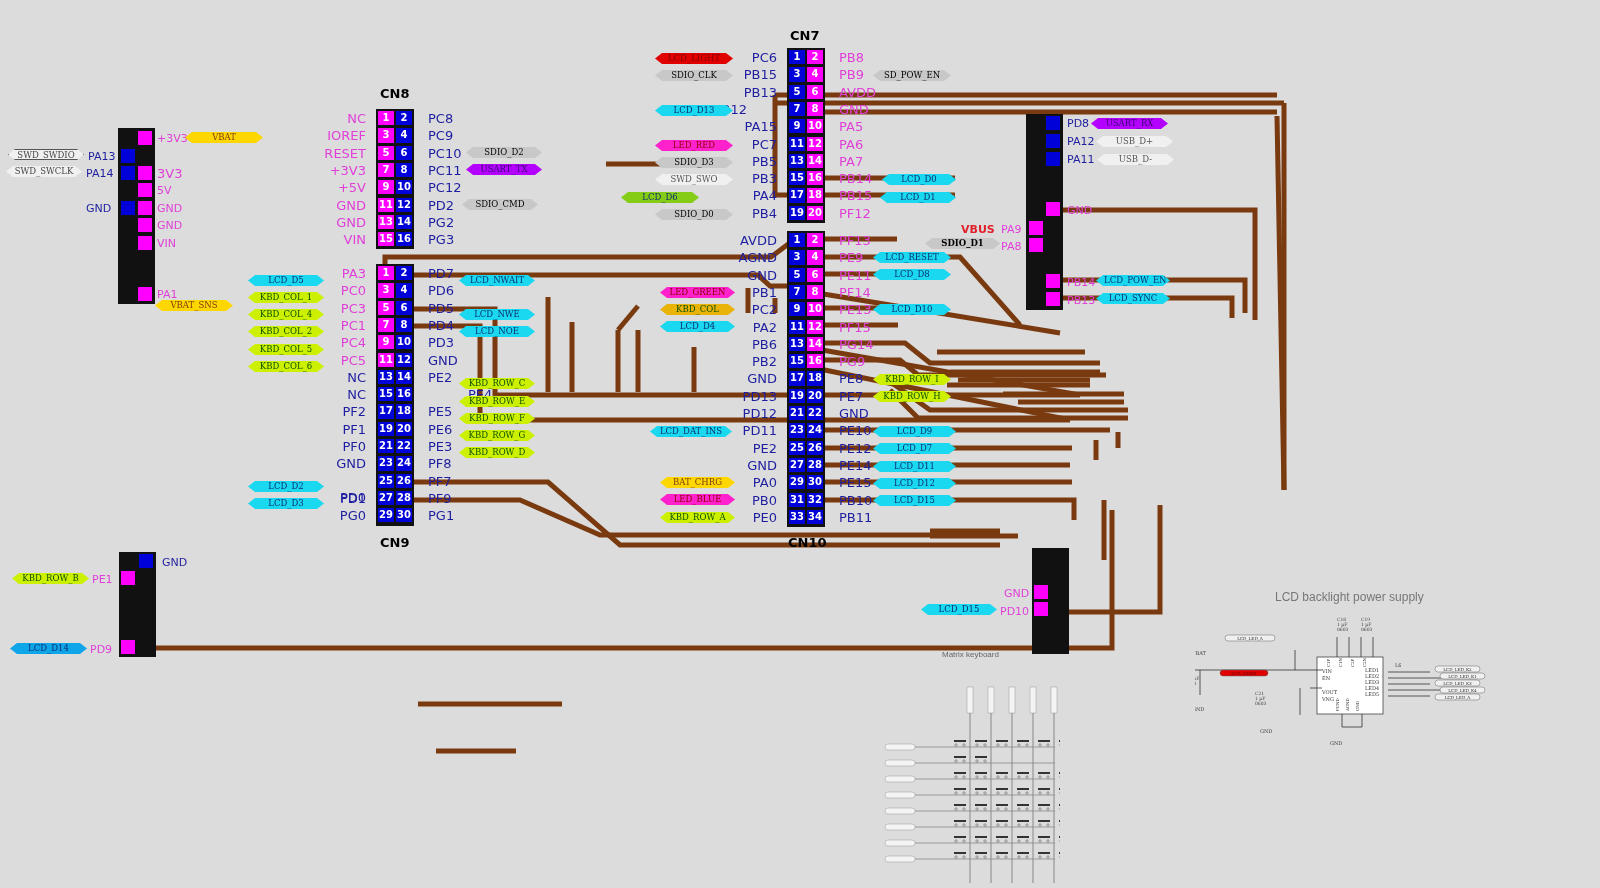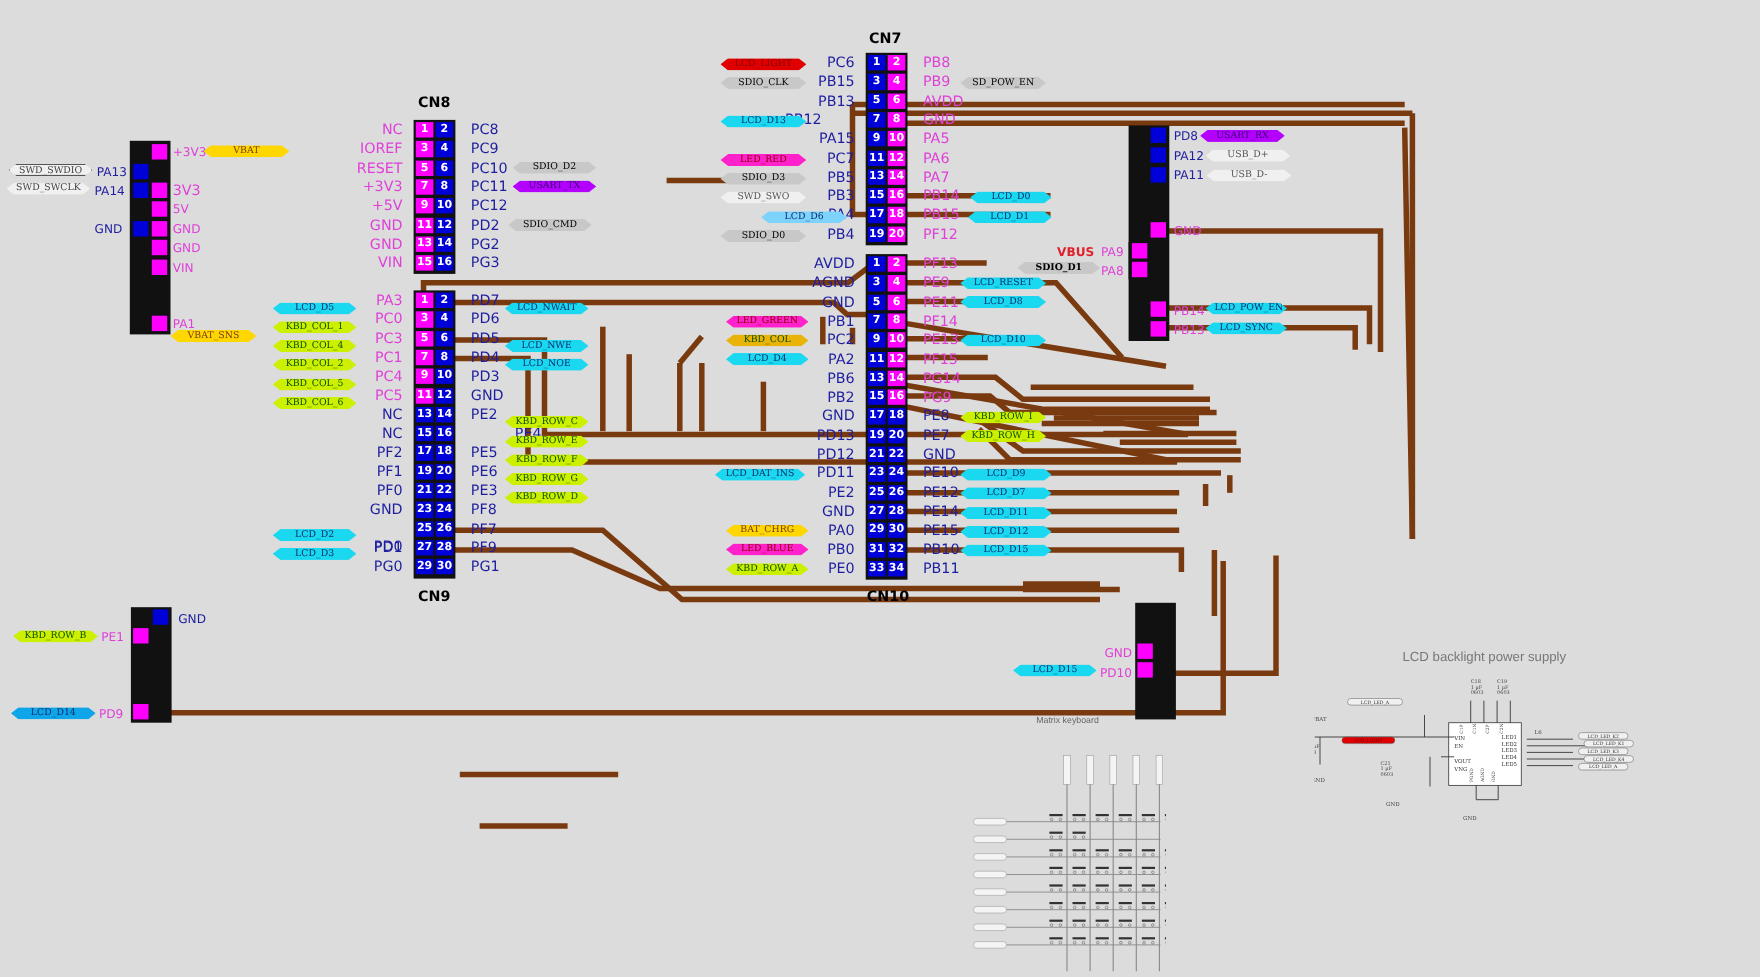--- a/index.html
+++ b/index.html
@@ -626,21 +626,21 @@
 <div class="tag" style="left: 459px; top: 396px; width: 76px; background: rgb(204, 240, 0); color: rgb(10, 80, 0);">KBD_ROW_E</div>
 <div class="tag" style="left: 459px; top: 413px; width: 76px; background: rgb(204, 240, 0); color: rgb(10, 80, 0);">KBD_ROW_F</div>
 <div class="tag" style="left: 459px; top: 430px; width: 76px; background: rgb(204, 240, 0); color: rgb(10, 80, 0);">KBD_ROW_G</div>
 <div class="tag" style="left: 459px; top: 447px; width: 76px; background: rgb(204, 240, 0); color: rgb(10, 80, 0);">KBD_ROW_D</div>
 <div class="tag" style="left: 655px; top: 53px; width: 78px; background: rgb(224, 0, 0); color: rgb(136, 0, 0);">LCD_LIGHT</div>
 <div class="tag" style="left: 655px; top: 70px; width: 78px; background: rgb(200, 200, 200); color: rgb(0, 0, 0);">SDIO_CLK</div>
 <div class="tag" style="left: 655px; top: 105px; width: 78px; background: rgb(25, 216, 240); color: rgb(10, 48, 112);">LCD_D13</div>
 <div class="tag" style="left: 655px; top: 140px; width: 78px; background: rgb(255, 34, 204); color: rgb(136, 0, 0);">LED_RED</div>
 <div class="tag" style="left: 655px; top: 157px; width: 78px; background: rgb(200, 200, 200); color: rgb(0, 0, 0);">SDIO_D3</div>
 <div class="tag" style="left: 655px; top: 174px; width: 78px; background: rgb(240, 240, 240); color: rgb(85, 85, 85);">SWD_SWO</div>
-<div class="tag" style="left: 692px; top: 192px; width: 78px; background: #7dd3fc; color: rgb(10, 48, 112);">LCD_D6</div>
+<div class="tag" style="left: 621px; top: 192px; width: 78px; background: #84cc16; color: rgb(10, 48, 112);">LCD_D6</div>
 <div class="tag" style="left: 655px; top: 209px; width: 78px; background: rgb(200, 200, 200); color: rgb(0, 0, 0);">SDIO_D0</div>
 <div class="tag" style="left: 873px; top: 70px; width: 78px; background: rgb(200, 200, 200); color: rgb(0, 0, 0);">SD_POW_EN</div>
 <div class="tag" style="left: 882px; top: 174px; width: 74px; background: rgb(25, 216, 240); color: rgb(10, 48, 112);">LCD_D0</div>
 <div class="tag" style="left: 880px; top: 192px; width: 76px; background: rgb(25, 216, 240); color: rgb(10, 48, 112);">LCD_D1</div>
 <div class="tag" style="left: 660px; top: 287px; width: 75px; background: rgb(255, 34, 204); color: rgb(136, 0, 0);">LED_GREEN</div>
 <div class="tag" style="left: 660px; top: 304px; width: 75px; background: #eab308; color: rgb(10, 80, 0);">KBD_COL</div>
 <div class="tag" style="left: 660px; top: 321px; width: 75px; background: rgb(25, 216, 240); color: rgb(10, 48, 112);">LCD_D4</div>
 <div class="tag" style="left: 650px; top: 426px; width: 82px; background: rgb(25, 216, 240); color: rgb(10, 48, 112);">LCD_DAT_INS</div>
 <div class="tag" style="left: 660px; top: 477px; width: 75px; background: rgb(255, 215, 0); color: rgb(122, 58, 16);">BAT_CHRG</div>
 <div class="tag" style="left: 660px; top: 494px; width: 75px; background: rgb(255, 34, 204); color: rgb(136, 0, 0);">LED_BLUE</div>

